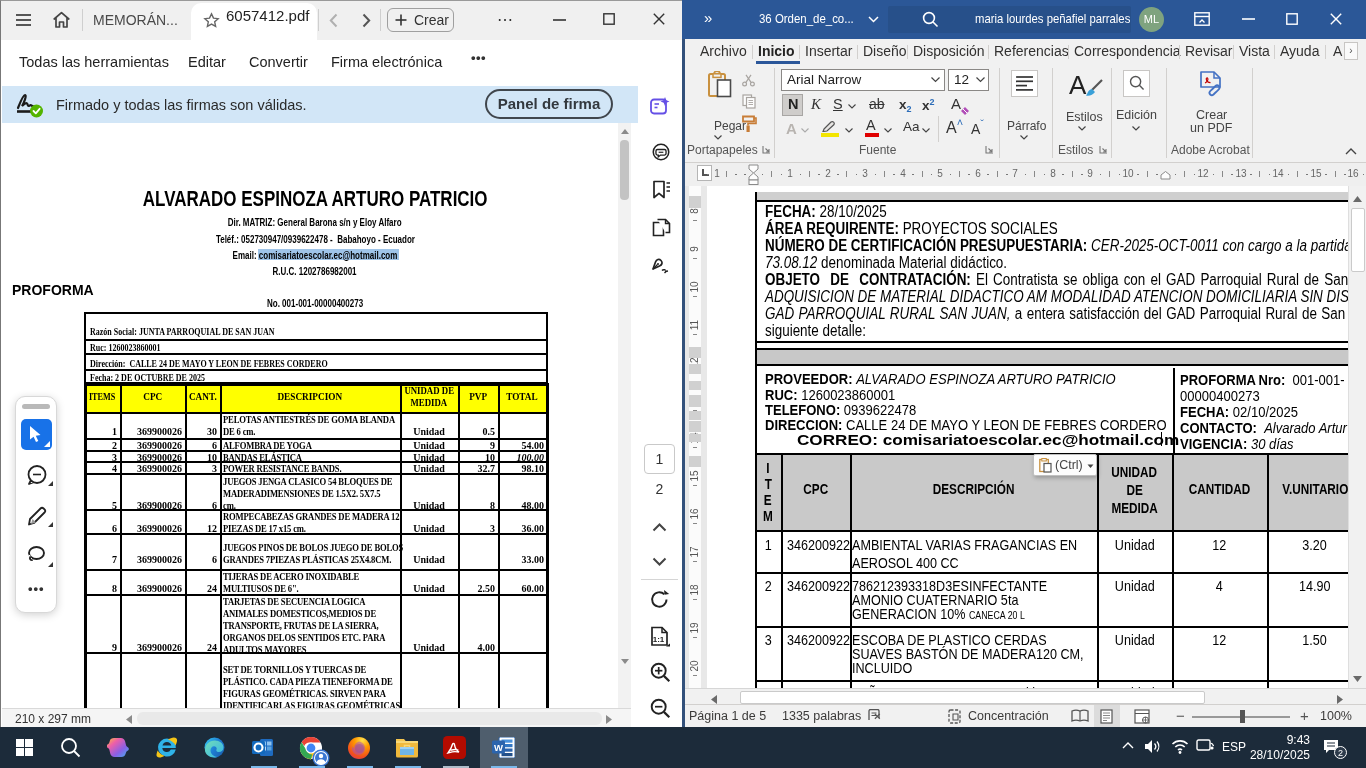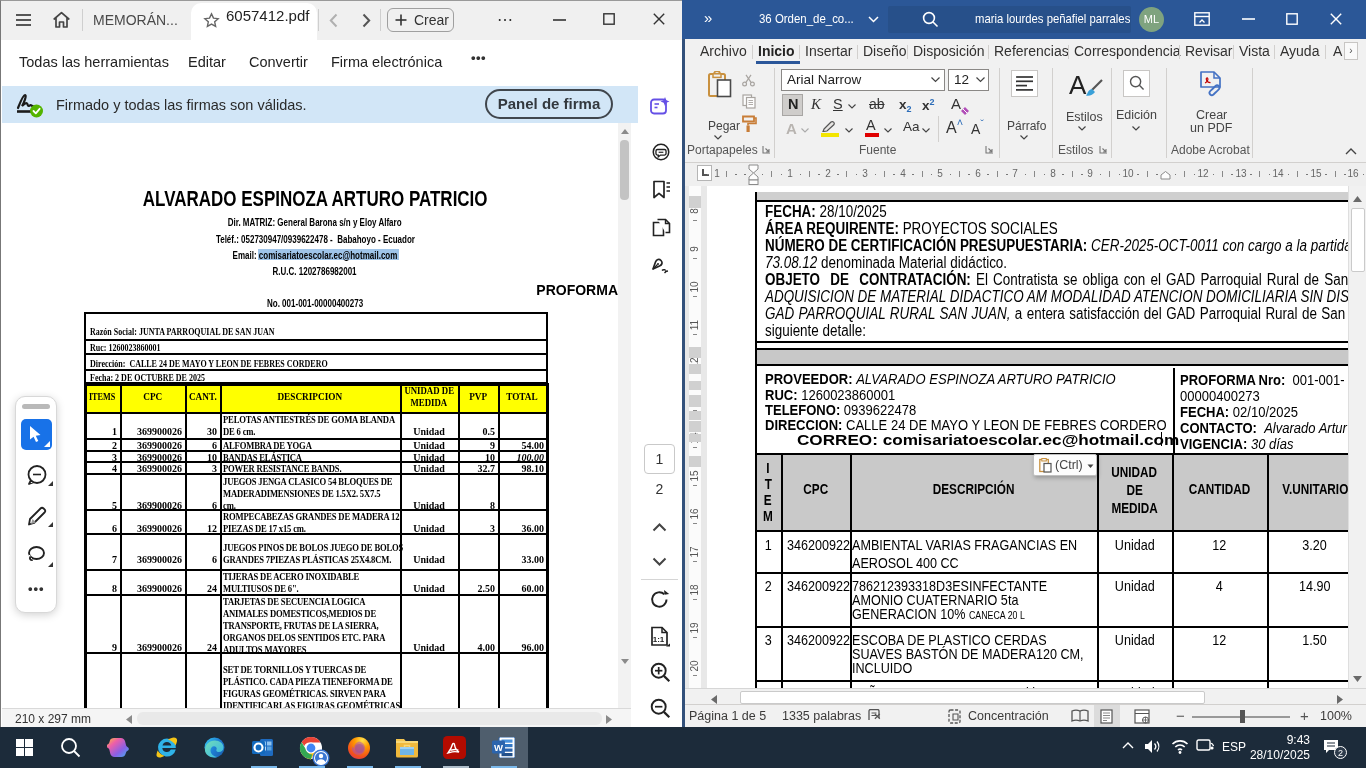--- a/index.html
+++ b/index.html
@@ -104,21 +104,21 @@
   </svg>
   <div class="abs" style="left:648px;top:129px;width:24px;height:1px;background:#d5d5d5;"></div>
 
   <div class="abs" id="acro-doc" style="left:1px;top:122px;width:616px;height:585px;background:#fff;overflow:hidden;">
     <div class="abs nw b" style="left:10px;top:64px;width:606px;text-align:center;font-size:21.5px;color:#000;"><span class="cxc" style="transform:scaleX(0.79);">ALVARADO ESPINOZA ARTURO PATRICIO</span></div>
     <div class="abs nw b" style="left:10px;top:94px;width:606px;text-align:center;font-size:10px;color:#000;"><span class="cxc" style="transform:scaleX(0.8);">Dir. MATRIZ: General Barona s/n y Eloy Alfaro</span></div>
     <div class="abs nw b" style="left:10px;top:111px;width:606px;text-align:center;font-size:10px;color:#000;"><span class="cxc" style="transform:scaleX(0.8);">Teléf.: 052730947/0939622478 -&nbsp; Babahoyo - Ecuador</span></div>
     <div class="abs" style="left:256px;top:126px;width:141px;height:11px;background:#9fc4e8;"></div>
     <div class="abs nw b" style="left:10px;top:127px;width:606px;text-align:center;font-size:10px;color:#000;"><span class="cxc" style="transform:scaleX(0.8);">Email: comisariatoescolar.ec@hotmail.com</span></div>
     <div class="abs nw b" style="left:10px;top:143px;width:606px;text-align:center;font-size:10px;color:#000;"><span class="cxc" style="transform:scaleX(0.8);">R.U.C. 1202786982001</span></div>
-    <div class="abs nw b" style="left:10px;top:159px;width:606px;text-align:right;font-size:14px;color:#000;">PROFORMA</div>
+    <div class="abs nw b" style="left:10px;top:159px;width:606px;text-align:left;font-size:14px;color:#000;">PROFORMA</div>
     <div class="abs nw b" style="left:10px;top:175px;width:606px;text-align:center;font-size:10px;color:#000;"><span class="cxc" style="transform:scaleX(0.8);">No. 001-001-00000400273</span></div>
 
     <div class="abs ser" style="left:82px;top:189px;width:464px;height:72px;border:2px solid #000;font-weight:bold;font-size:10px;color:#000;">
       <div class="abs nw" style="left:4px;top:12px;"><span class="cx" style="transform:scaleX(0.8);">Razón Social: JUNTA PARROQUIAL DE SAN JUAN</span></div>
       <div class="abs" style="left:0;top:25px;width:460px;height:1.5px;background:#000;"></div>
       <div class="abs nw" style="left:4px;top:28px;"><span class="cx" style="transform:scaleX(0.8);">Ruc: 1260023860001</span></div>
       <div class="abs" style="left:0;top:39px;width:460px;height:1.5px;background:#000;"></div>
       <div class="abs nw" style="left:4px;top:44px;"><span class="cx" style="transform:scaleX(0.8);">Dirección:&nbsp; CALLE 24 DE MAYO Y LEON DE FEBRES CORDERO</span></div>
       <div class="abs" style="left:0;top:55px;width:460px;height:1.5px;background:#000;"></div>
       <div class="abs nw" style="left:4px;top:58px;"><span class="cx" style="transform:scaleX(0.8);">Fecha: 2 DE OCTUBRE DE 2025</span></div>
@@ -182,20 +182,21 @@
     <div class="abs nw" style="left:0;top:340px;width:493px;text-align:right;">32.7</div>
     <div class="abs nw" style="left:0;top:340px;width:542px;text-align:right;">98.10</div>
     <div class="abs" style="left:221px;top:353px;"><span class="cx" style="transform:scaleX(0.86);letter-spacing:-0.2px;">JUEGOS JENGA CLASICO 54 BLOQUES DE</span></div>
     <div class="abs" style="left:221px;top:365px;"><span class="cx" style="transform:scaleX(0.86);letter-spacing:-0.2px;">MADERADIMENSIONES DE 1.5X2. 5X7.5</span></div>
     <div class="abs" style="left:221px;top:377px;"><span class="cx" style="transform:scaleX(0.86);letter-spacing:-0.2px;">cm.</span></div>
     <div class="abs nw" style="left:0;top:377px;width:115px;text-align:right;">5</div>
     <div class="abs nw" style="left:0;top:377px;width:180px;text-align:right;">369900026</div>
     <div class="abs nw" style="left:0;top:377px;width:215px;text-align:right;">6</div>
     <div class="abs nw" style="left:398px;top:377px;width:58px;text-align:center;">Unidad</div>
     <div class="abs nw" style="left:0;top:377px;width:493px;text-align:right;">8</div>
+    <div class="abs nw" style="left:0;top:377px;width:542px;text-align:right;">48.00</div>
     <div class="abs" style="left:221px;top:388px;"><span class="cx" style="transform:scaleX(0.86);letter-spacing:-0.2px;">ROMPECABEZAS GRANDES DE MADERA 12</span></div>
     <div class="abs" style="left:221px;top:400px;"><span class="cx" style="transform:scaleX(0.86);letter-spacing:-0.2px;">PIEZAS DE 17 x15 cm.</span></div>
     <div class="abs nw" style="left:0;top:400px;width:115px;text-align:right;">6</div>
     <div class="abs nw" style="left:0;top:400px;width:180px;text-align:right;">369900026</div>
     <div class="abs nw" style="left:0;top:400px;width:215px;text-align:right;">12</div>
     <div class="abs nw" style="left:398px;top:400px;width:58px;text-align:center;">Unidad</div>
     <div class="abs nw" style="left:0;top:400px;width:493px;text-align:right;">3</div>
     <div class="abs nw" style="left:0;top:400px;width:542px;text-align:right;">36.00</div>
     <div class="abs" style="left:221px;top:419px;"><span class="cx" style="transform:scaleX(0.86);letter-spacing:-0.2px;">JUEGOS PINOS DE BOLOS JUEGO DE BOLOS</span></div>
     <div class="abs" style="left:221px;top:431px;"><span class="cx" style="transform:scaleX(0.86);letter-spacing:-0.2px;">GRANDES 7PIEZAS PLÁSTICAS 25X4.8CM.</span></div>
@@ -215,21 +216,20 @@
     <div class="abs" style="left:221px;top:473px;"><span class="cx" style="transform:scaleX(0.86);letter-spacing:-0.2px;">TARJETAS DE SECUENCIA LOGICA</span></div>
     <div class="abs" style="left:221px;top:485px;"><span class="cx" style="transform:scaleX(0.86);letter-spacing:-0.2px;">ANIMALES DOMESTICOS,MEDIOS DE</span></div>
     <div class="abs" style="left:221px;top:497px;"><span class="cx" style="transform:scaleX(0.86);letter-spacing:-0.2px;">TRANSPORTE, FRUTAS DE LA SIERRA,</span></div>
     <div class="abs" style="left:221px;top:509px;"><span class="cx" style="transform:scaleX(0.86);letter-spacing:-0.2px;">ORGANOS DELOS SENTIDOS ETC. PARA</span></div>
     <div class="abs" style="left:221px;top:521px;"><span class="cx" style="transform:scaleX(0.86);letter-spacing:-0.2px;">ADULTOS MAYORES</span></div>
     <div class="abs nw" style="left:0;top:519px;width:115px;text-align:right;">9</div>
     <div class="abs nw" style="left:0;top:519px;width:180px;text-align:right;">369900026</div>
     <div class="abs nw" style="left:0;top:519px;width:215px;text-align:right;">24</div>
     <div class="abs nw" style="left:398px;top:519px;width:58px;text-align:center;">Unidad</div>
     <div class="abs nw" style="left:0;top:519px;width:493px;text-align:right;">4.00</div>
-    <div class="abs nw" style="left:0;top:519px;width:542px;text-align:right;">96.00</div>
     <div class="abs" style="left:221px;top:541px;"><span class="cx" style="transform:scaleX(0.86);letter-spacing:-0.2px;">SET DE TORNILLOS Y TUERCAS DE</span></div>
     <div class="abs" style="left:221px;top:553px;"><span class="cx" style="transform:scaleX(0.86);letter-spacing:-0.2px;">PLÁSTICO. CADA PIEZA TIENEFORMA DE</span></div>
     <div class="abs" style="left:221px;top:565px;"><span class="cx" style="transform:scaleX(0.86);letter-spacing:-0.2px;">FIGURAS GEOMÉTRICAS. SIRVEN PARA</span></div>
     <div class="abs" style="left:221px;top:577px;"><span class="cx" style="transform:scaleX(0.86);letter-spacing:-0.2px;">IDENTIFICARLAS FIGURAS GEOMÉTRICAS</span></div>
     </div>
   </div>
 
   <div class="abs" id="acro-vscroll" style="left:617px;top:122px;width:13px;height:585px;background:#f2f2f2;">
     <svg class="abs" style="left:3px;top:6px;" width="8" height="5" viewBox="0 0 8 5">
           <path d="M0 5 L4 0 L8 5" fill="#8a8a8a"></path>
@@ -408,21 +408,21 @@
   </div>
 
   <div class="abs" id="word-ribbon" style="left:0;top:64px;width:684px;height:99px;background:#f1f1f1;border-bottom:1px solid #d2d0ce;font-size:12px;color:#444;">
 
     <svg class="abs" style="left:26px;top:7px;" width="26" height="27" viewBox="0 0 26 27">
       <rect x="1" y="3" width="16" height="22" rx="1.5" fill="none" stroke="#c9913f" stroke-width="2"></rect>
       <path d="M6 3 a3 3 0 0 1 6 0" fill="none" stroke="#c9913f" stroke-width="1.8"></path>
       <rect x="5" y="2.8" width="8" height="3.6" fill="#f1f1f1" stroke="#c9913f" stroke-width="1.5"></rect>
       <rect x="9.5" y="9" width="13" height="16.5" fill="#fff" stroke="#4a4a4a" stroke-width="1.6"></rect>
     </svg>
-    <div class="abs nw" style="left:14px;top:55px;width:44px;text-align:right;">Pegar</div>
+    <div class="abs nw" style="left:32px;top:55px;width:44px;text-align:left;">Pegar</div>
     <svg class="abs" style="left:32px;top:71px;" width="8" height="5" viewBox="0 0 8 5">
           <path d="M0.5 0.5 L4 4 L7.5 0.5" fill="none" stroke="#444" stroke-width="1.2"></path>
         </svg>
 
     <svg class="abs" style="left:60px;top:10px;" width="13" height="13" viewBox="0 0 13 13">
           <g stroke="#a8a4a0" stroke-width="1.2" fill="none">
             <circle cx="2.6" cy="10" r="1.9"></circle>
             <circle cx="10.4" cy="10" r="1.9"></circle>
             <line x1="3.8" y1="8.6" x2="9" y2="0.8"></line>
             <line x1="9.2" y1="8.6" x2="4" y2="0.8"></line>

